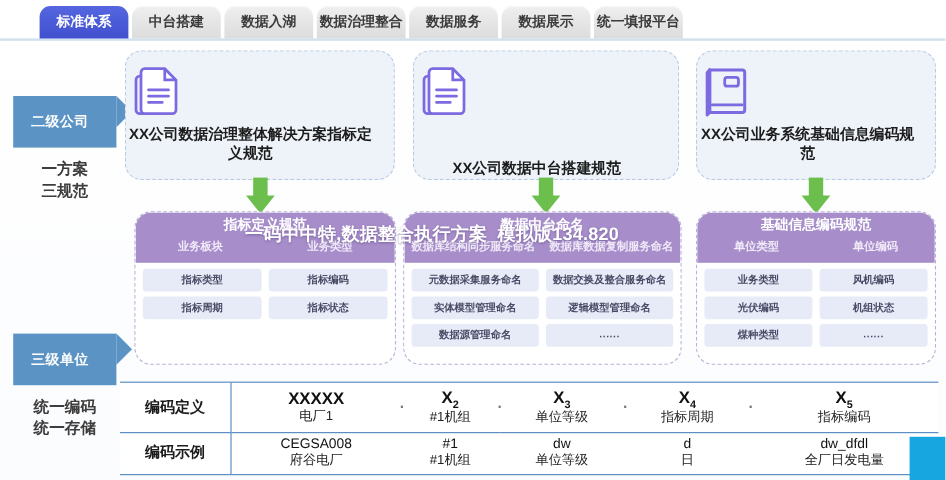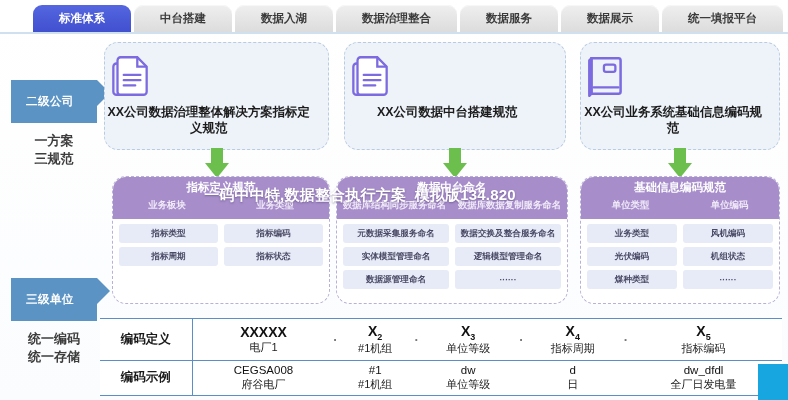--- a/index.html
+++ b/index.html
@@ -16,21 +16,21 @@
   }
 
   
   .tabbar {
     position: absolute; left: 0; top: 0; width: 788px; height: 34px;
     display: flex; align-items: flex-end; gap: 3px; padding-left: 33px;
     border-bottom: 2px solid #cfe0ef;
     background: #ffffff;
   }
   .tab {
-    height: 27px; min-width: 74px; padding: 0 26px;
+    height: 27px; min-width: 74px; padding: 0 2px;
     border-radius: 9px 9px 0 0;
     background: linear-gradient(180deg,#efefef 0%,#dcdcdc 100%);
     color: #3b3b3b;
     font-size: 11.5px; font-weight: bold;
     display: flex; align-items: center; justify-content: center;
     white-space: nowrap;
     box-shadow: inset 0 1px 0 #f7f7f7;
   }
   .tab.active {
     background: linear-gradient(180deg,#5566e0 0%,#4050cf 100%);
@@ -64,21 +64,21 @@
   
   .card {
     position: absolute; top: 42px; height: 108px;
     background: #eef3fa;
     border: 1px dashed #b9cbe0;
     border-radius: 14px;
     display: flex; flex-direction: column; justify-content: flex-start;
     padding-top: 8px;
   }
   .card.c1 { left: 104px; width: 225px; }
-  .card.c2 { left: 344px; width: 222px; }
+  .card.c2 { left: 344px; width: 222px; gap: 28px; }
   .card.c3 { left: 580px; width: 200px; }
   .card .ttl {
     margin-top: 4px; width: 93%;
     font-size: 12.4px; font-weight: bold; color: #1c1c1c;
     text-align: center; line-height: 1.28;
   }
   .glyph { width: 50px; height: 50px; }
 
   
   .arrow {

